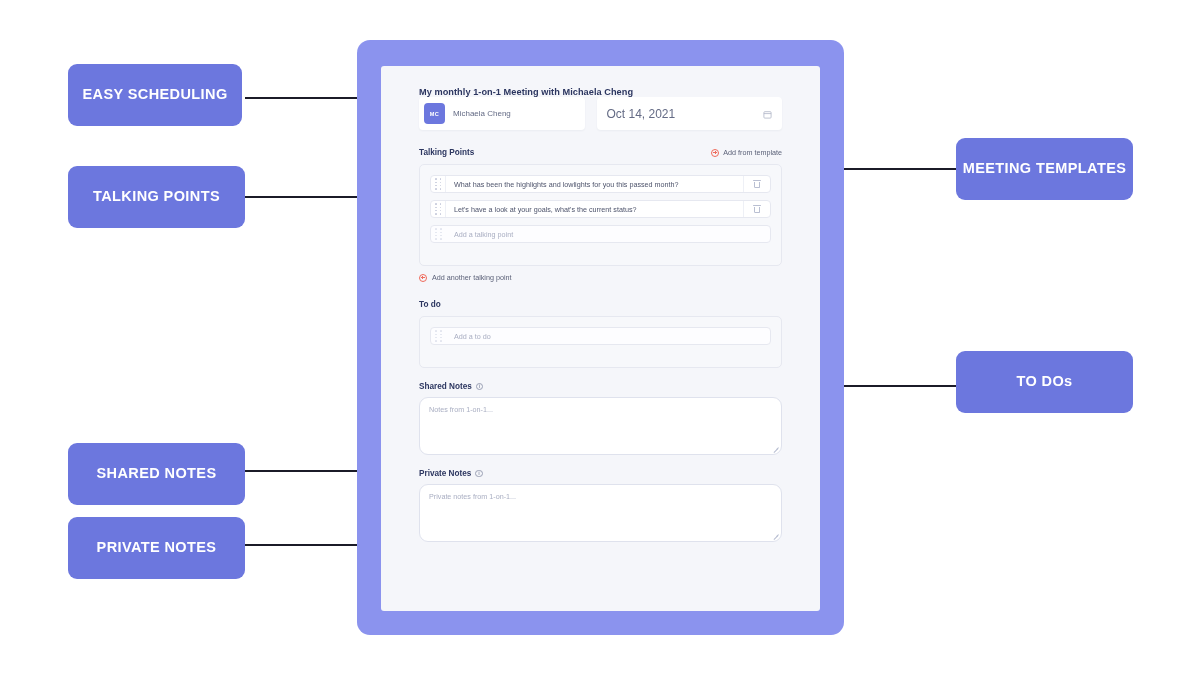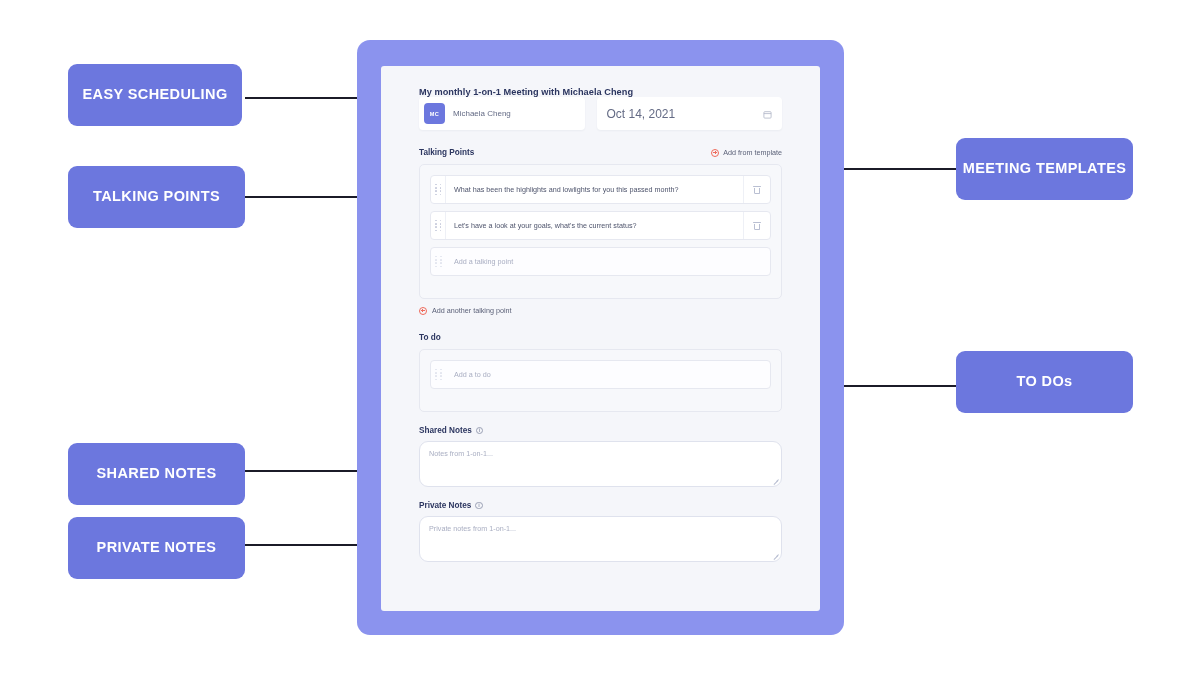--- a/index.html
+++ b/index.html
@@ -166,21 +166,21 @@
     padding: 10px;
     background: #f7f8fb;
   }
 
   .list-item {
     display: flex;
     align-items: stretch;
     background: #ffffff;
     border: 1px solid #e6e8f0;
     border-radius: 4px;
-    height: 29px;
+    height: 18px;
     margin-bottom: 7px;
     overflow: hidden;
   }
   .list-item:last-child { margin-bottom: 12px; }
 
   .list-item.empty { background: #fdfdff; }
 
   .drag-handle {
     width: 15px;
     border-right: 1px solid #eef0f6;
@@ -245,21 +245,21 @@
     color: #5b6178;
     margin-top: 7px;
   }
 
   
   .note-area {
     position: relative;
     background: #ffffff;
     border: 1px solid #dfe2ed;
     border-radius: 9px;
-    height: 46px;
+    height: 58px;
     margin-top: 6px;
     padding: 7px 9px;
     font-size: 7.2px;
     color: #a9aec2;
   }
   .resize-handle {
     position: absolute;
     right: 2px; bottom: 2px;
     width: 6px; height: 6px;
   }

